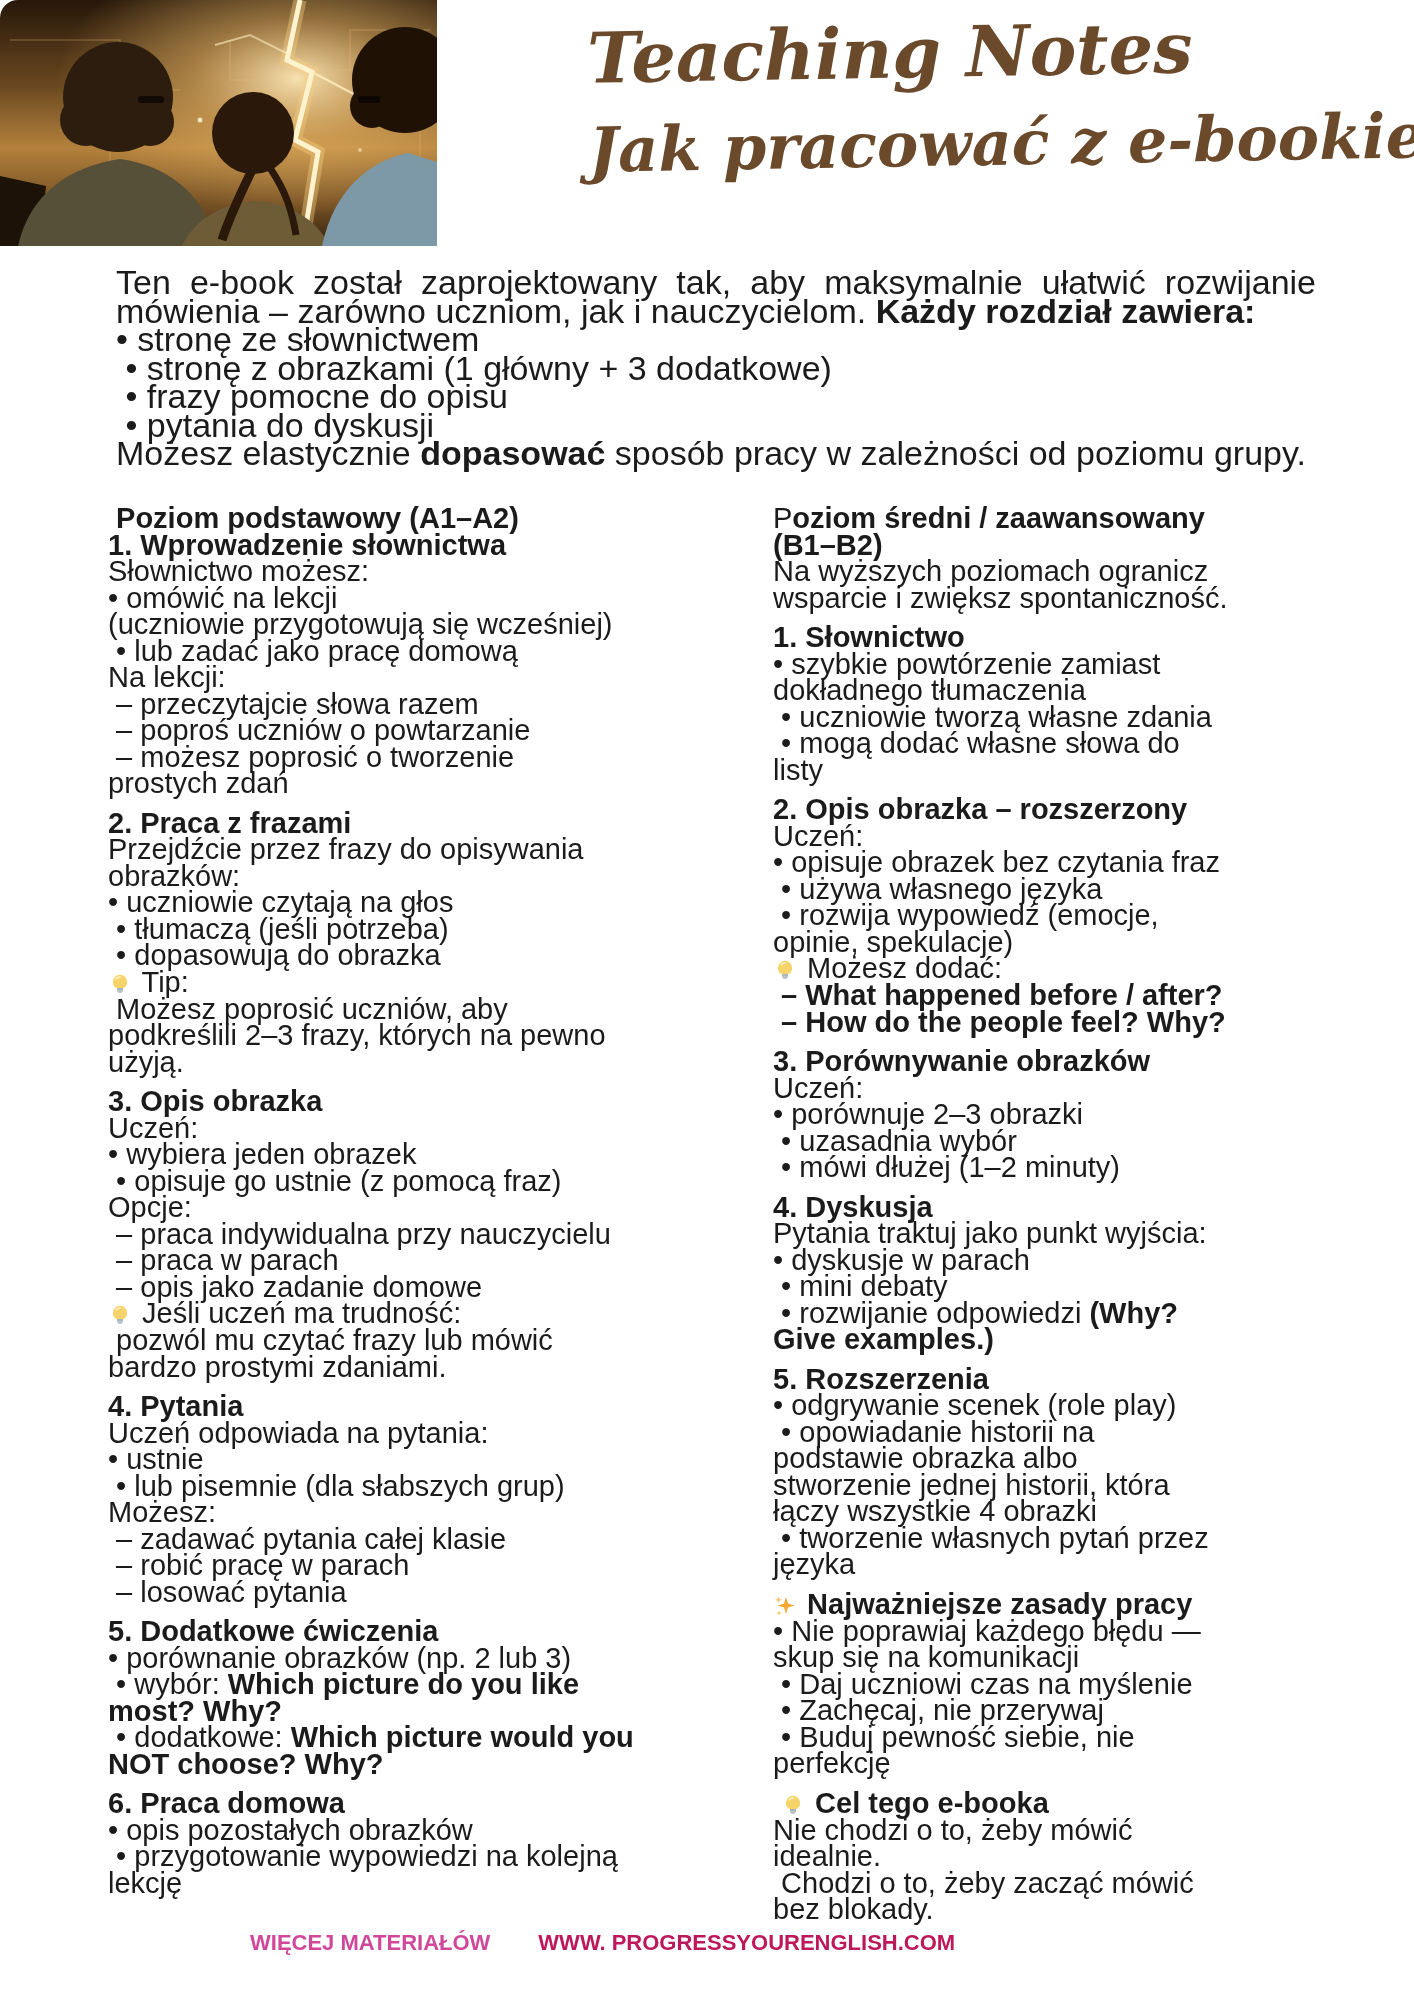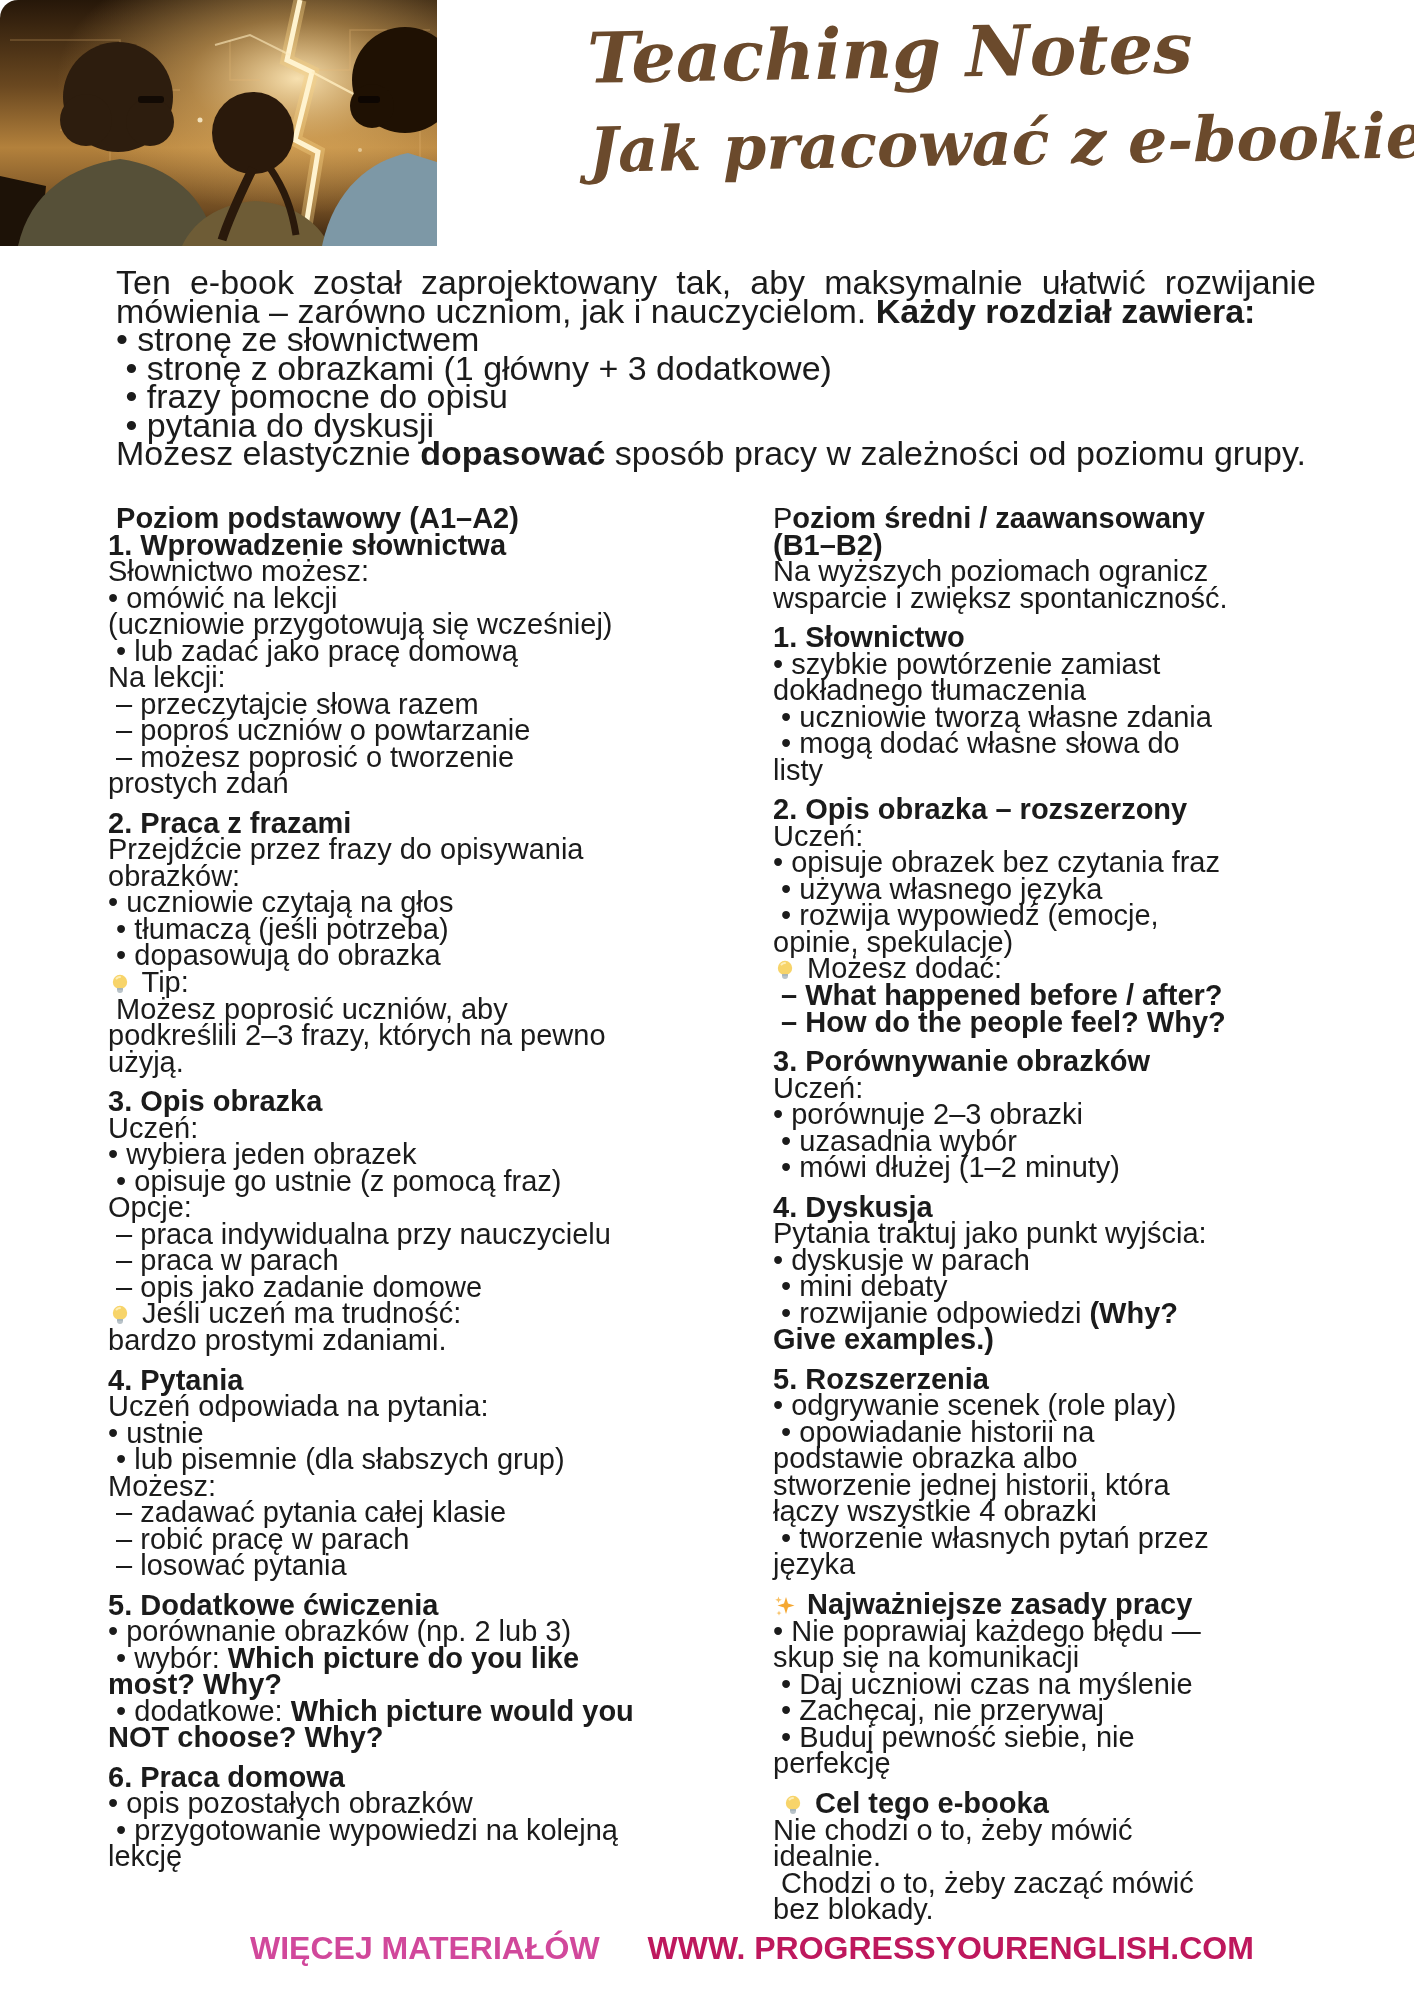--- a/index.html
+++ b/index.html
@@ -23,21 +23,21 @@
   .cols{position:absolute;left:108px;top:505px;display:flex;align-items:flex-start;}
   .col{font-size:29px;line-height:26.5px;}
   .col-left{width:565px;}
   .col-right{width:535px;margin-left:100px;}
   .block{margin-bottom:13px;}
   .tline{white-space:pre-wrap;}
   .b{font-weight:700;}
   .emoji{display:inline-block;width:26px;}
   .emoji svg{vertical-align:-4px;}
   
-  .footer{position:absolute;left:0;top:1930px;width:1414px;font-weight:700;font-size:32px;white-space:nowrap;}
+  .footer{position:absolute;left:0;top:1930px;width:1414px;font-weight:700;font-size:22px;white-space:nowrap;}
   .footer-inner{display:flex;gap:48px;padding-left:250px;}
 </style>
 </head>
 <body>
 
 <div class="page">
 
   <div class="hero">
     <svg width="437" height="246" viewBox="0 0 437 246" aria-hidden="true">
       <defs>
@@ -145,20 +145,21 @@
           <div class="tline"><span>Opcje:</span></div>
           <div class="tline"><span> – praca indywidualna przy nauczycielu</span></div>
           <div class="tline"><span> – praca w parach</span></div>
           <div class="tline"><span> – opis jako zadanie domowe</span></div>
           <div class="tline"><span class="emoji"><svg width="24" height="24" viewBox="0 0 24 24">
                 <circle cx="12" cy="10" r="7.2" fill="#f7d46a"></circle>
                 <path d="M8.5 6.5 A5 5 0 0 1 12 5" stroke="#fdeeb8" stroke-width="2" fill="none" stroke-linecap="round"></path>
                 <path d="M9 16.5 h6 v1.6 a3 3 0 0 1 -6 0 Z" fill="#b9c3c9"></path>
                 <rect x="9" y="16.2" width="6" height="1.4" fill="#9fb0b8"></rect>
               </svg></span><span> Jeśli uczeń ma trudność:</span></div>
+          <div class="tline"><span> pozwól mu czytać frazy lub mówić</span></div>
           <div class="tline"><span>bardzo prostymi zdaniami.</span></div>
         </div>
         <div class="block">
           <div class="tline"><span class="b">4. Pytania</span></div>
           <div class="tline"><span>Uczeń odpowiada na pytania:</span></div>
           <div class="tline"><span>• ustnie</span></div>
           <div class="tline"><span> • lub pisemnie (dla słabszych grup)</span></div>
           <div class="tline"><span>Możesz:</span></div>
           <div class="tline"><span> – zadawać pytania całej klasie</span></div>
           <div class="tline"><span> – robić pracę w parach</span></div>

